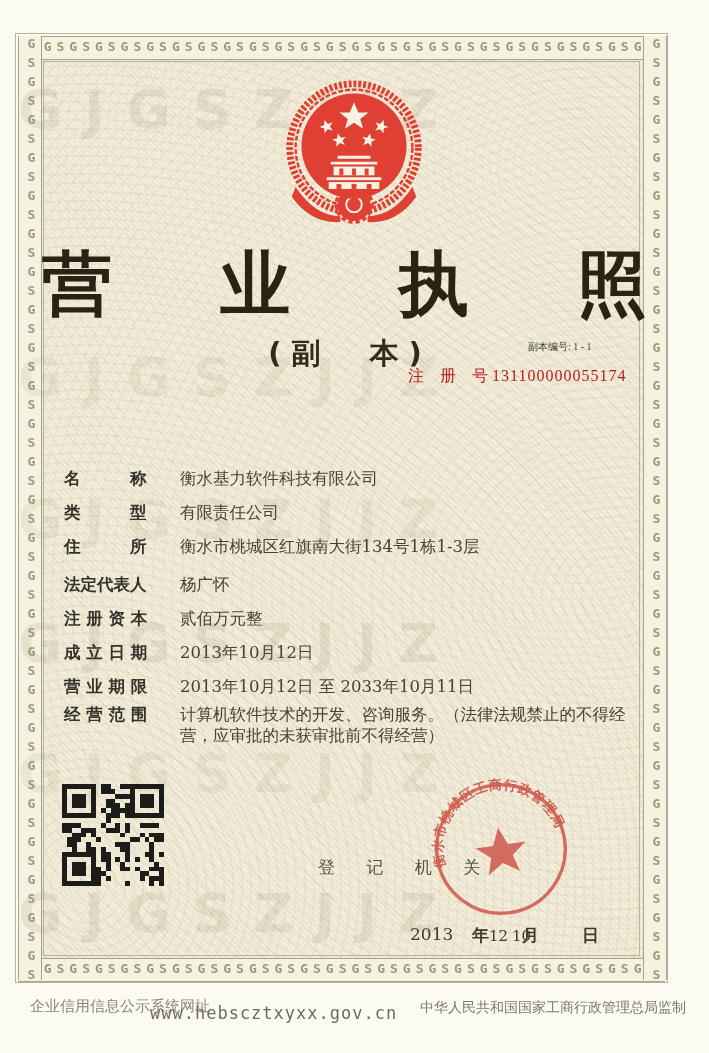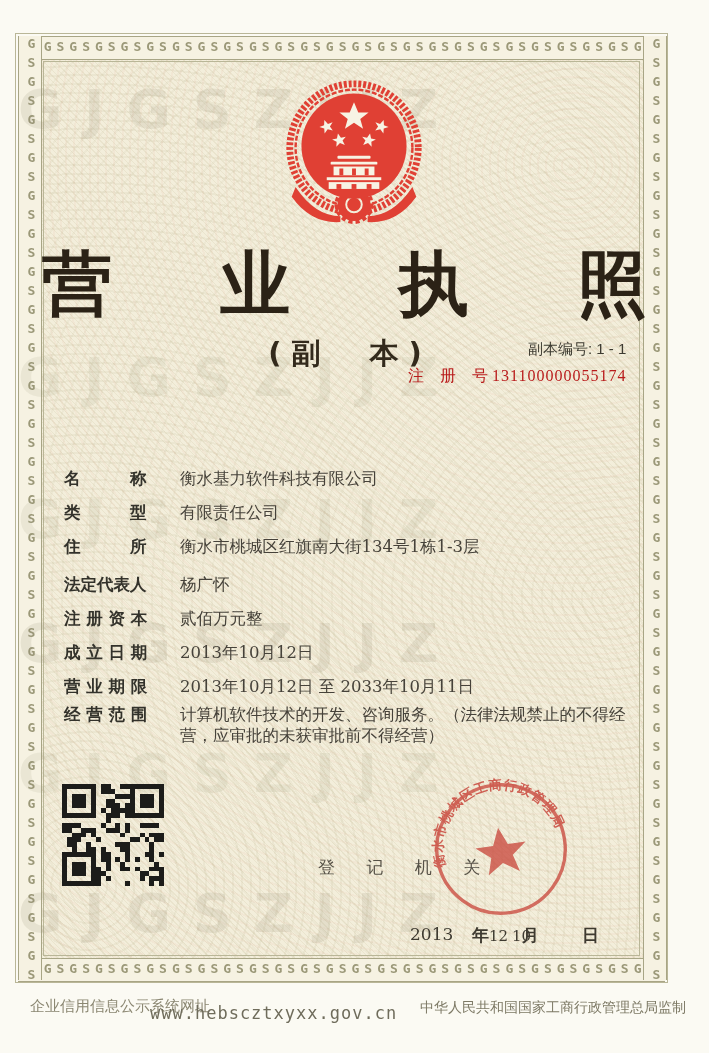--- a/index.html
+++ b/index.html
@@ -54,22 +54,22 @@
   .title{
     position:absolute;left:0;top:238px;width:680px;text-align:center;
     font-size:70px;font-weight:bold;color:#2b2216;
     letter-spacing:42px;text-indent:42px;white-space:nowrap;
   }
   .subtitle{
     position:absolute;left:0;top:334px;width:700px;text-align:center;
     font-size:29px;font-weight:bold;color:#332a1c;letter-spacing:10px;
   }
   .copy-no{
-    position:absolute;left:528px;top:340px;font-size:15px;color:#3d3b31;
-    font-family:Liberation Sans, sans-serif;
+    position:absolute;left:528px;top:340px;font-size:10px;color:#3d3b31;
+    font-family:Liberation Serif, serif;
   }
   .reg-line{
     position:absolute;left:408px;top:366px;font-size:16px;color:#b91c1c;
     font-family:Liberation Serif, serif;white-space:nowrap;
   }
   .reg-line .num{letter-spacing:1px;}
 
   
   .field{position:absolute;left:64px;white-space:nowrap;}
   .field .lbl{

